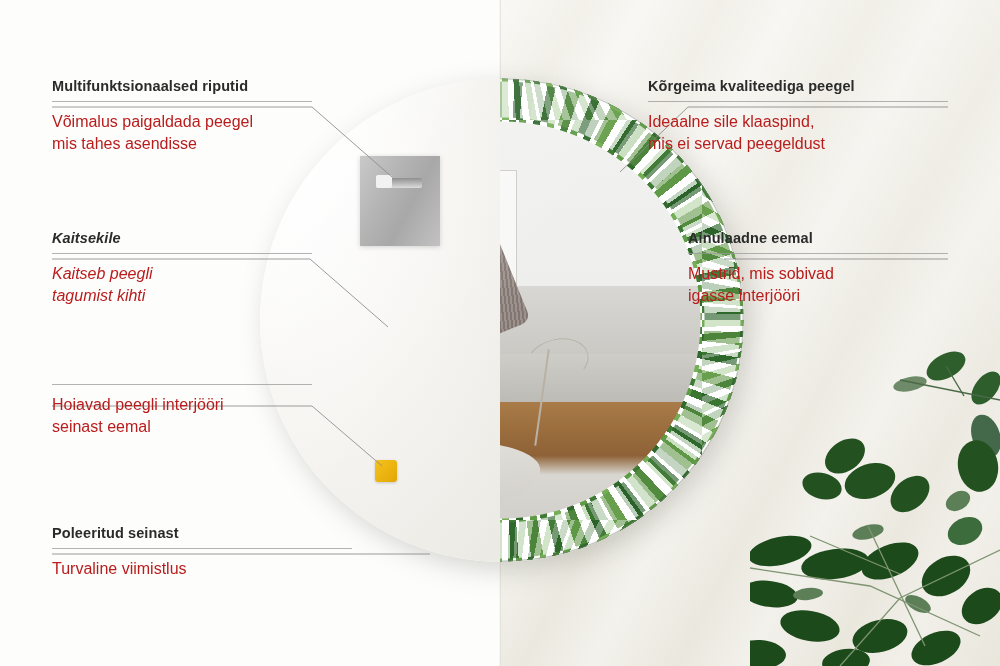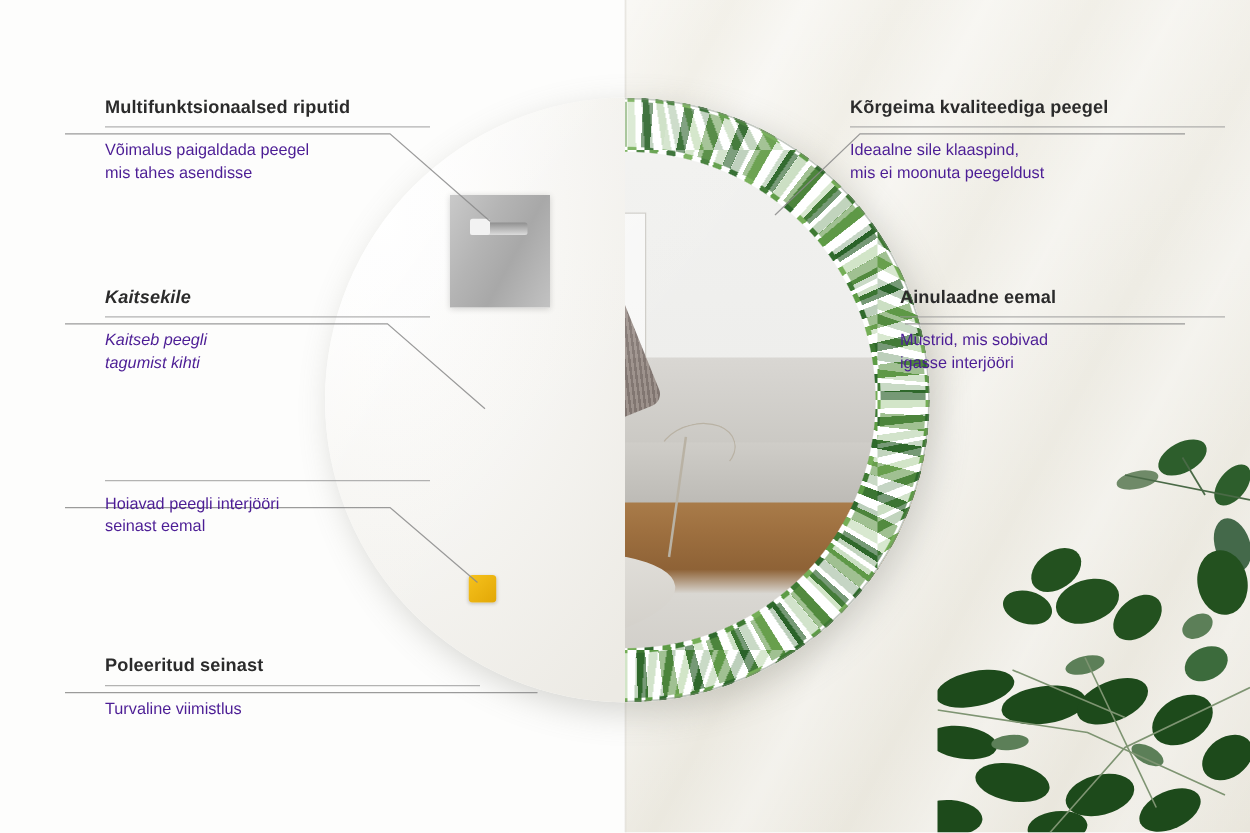--- a/index.html
+++ b/index.html
@@ -162,27 +162,27 @@
     background:linear-gradient(135deg,#f6c21c,#e2a706);
     border-radius:3px;
     box-shadow:0 1px 3px rgba(0,0,0,.18);
   }
 
   
   .plants { position:absolute; right:0; bottom:0; width:250px; height:330px; }
   .plants svg { width:100%; height:100%; display:block; }
 
   
-  .callout { position:absolute;margin-left:32px; }
+  .callout { position:absolute; }
   .callout h3 {
     font-size:14.5px; font-weight:bold; color:#2b2b2b; letter-spacing:.1px;
     white-space:nowrap;
   }
   .callout p {
-    font-size:13px; color:#4c1d95; line-height:1.35; white-space:pre-line;
+    font-size:16px; color:#b91c1c; line-height:1.35; white-space:pre-line;
     font-weight:400;
   }
   .rule { height:1px; background:#9a9a9a; opacity:.75; margin:7px 0 9px; }
   .left-co { text-align:left; }
   .right-co { }
 
   .lines { position:absolute; inset:0; pointer-events:none; }
 </style>
 </head>
 <body>
@@ -311,21 +311,21 @@
   <div class="callout left-co" style="left:52px; top:525px; width:300px;">
     <h3>Poleeritud seinast</h3>
     <div class="rule"></div>
     <p>Turvaline viimistlus</p>
   </div>
 
   <div class="callout right-co" style="left:648px; top:78px; width:300px;">
     <h3>Kõrgeima kvaliteediga peegel</h3>
     <div class="rule"></div>
     <p>Ideaalne sile klaaspind,
-mis ei moonuta peegeldust</p>
+mis ei servad peegeldust</p>
   </div>
 
   <div class="callout right-co" style="left:688px; top:230px; width:260px;">
     <h3>Ainulaadne eemal</h3>
     <div class="rule"></div>
     <p>Mustrid, mis sobivad
 igasse interjööri</p>
   </div>
 
 </div>

